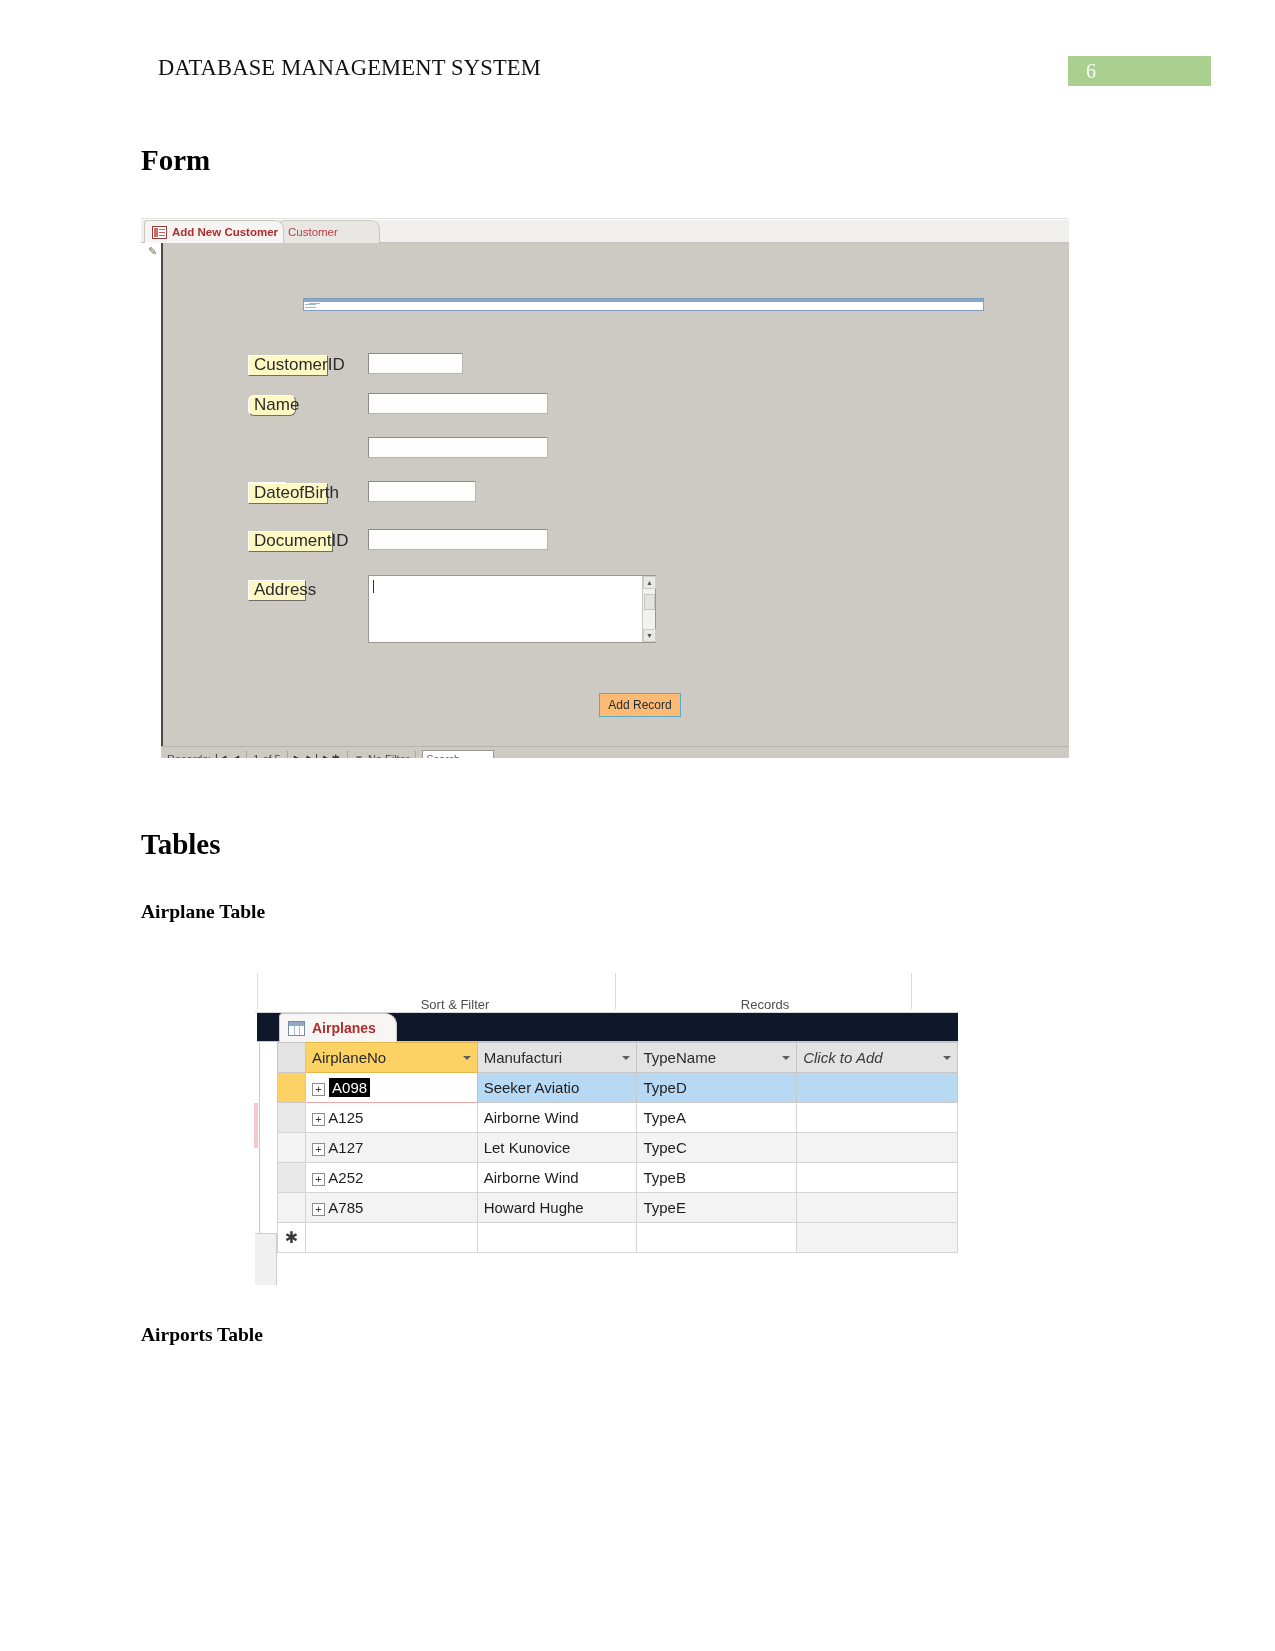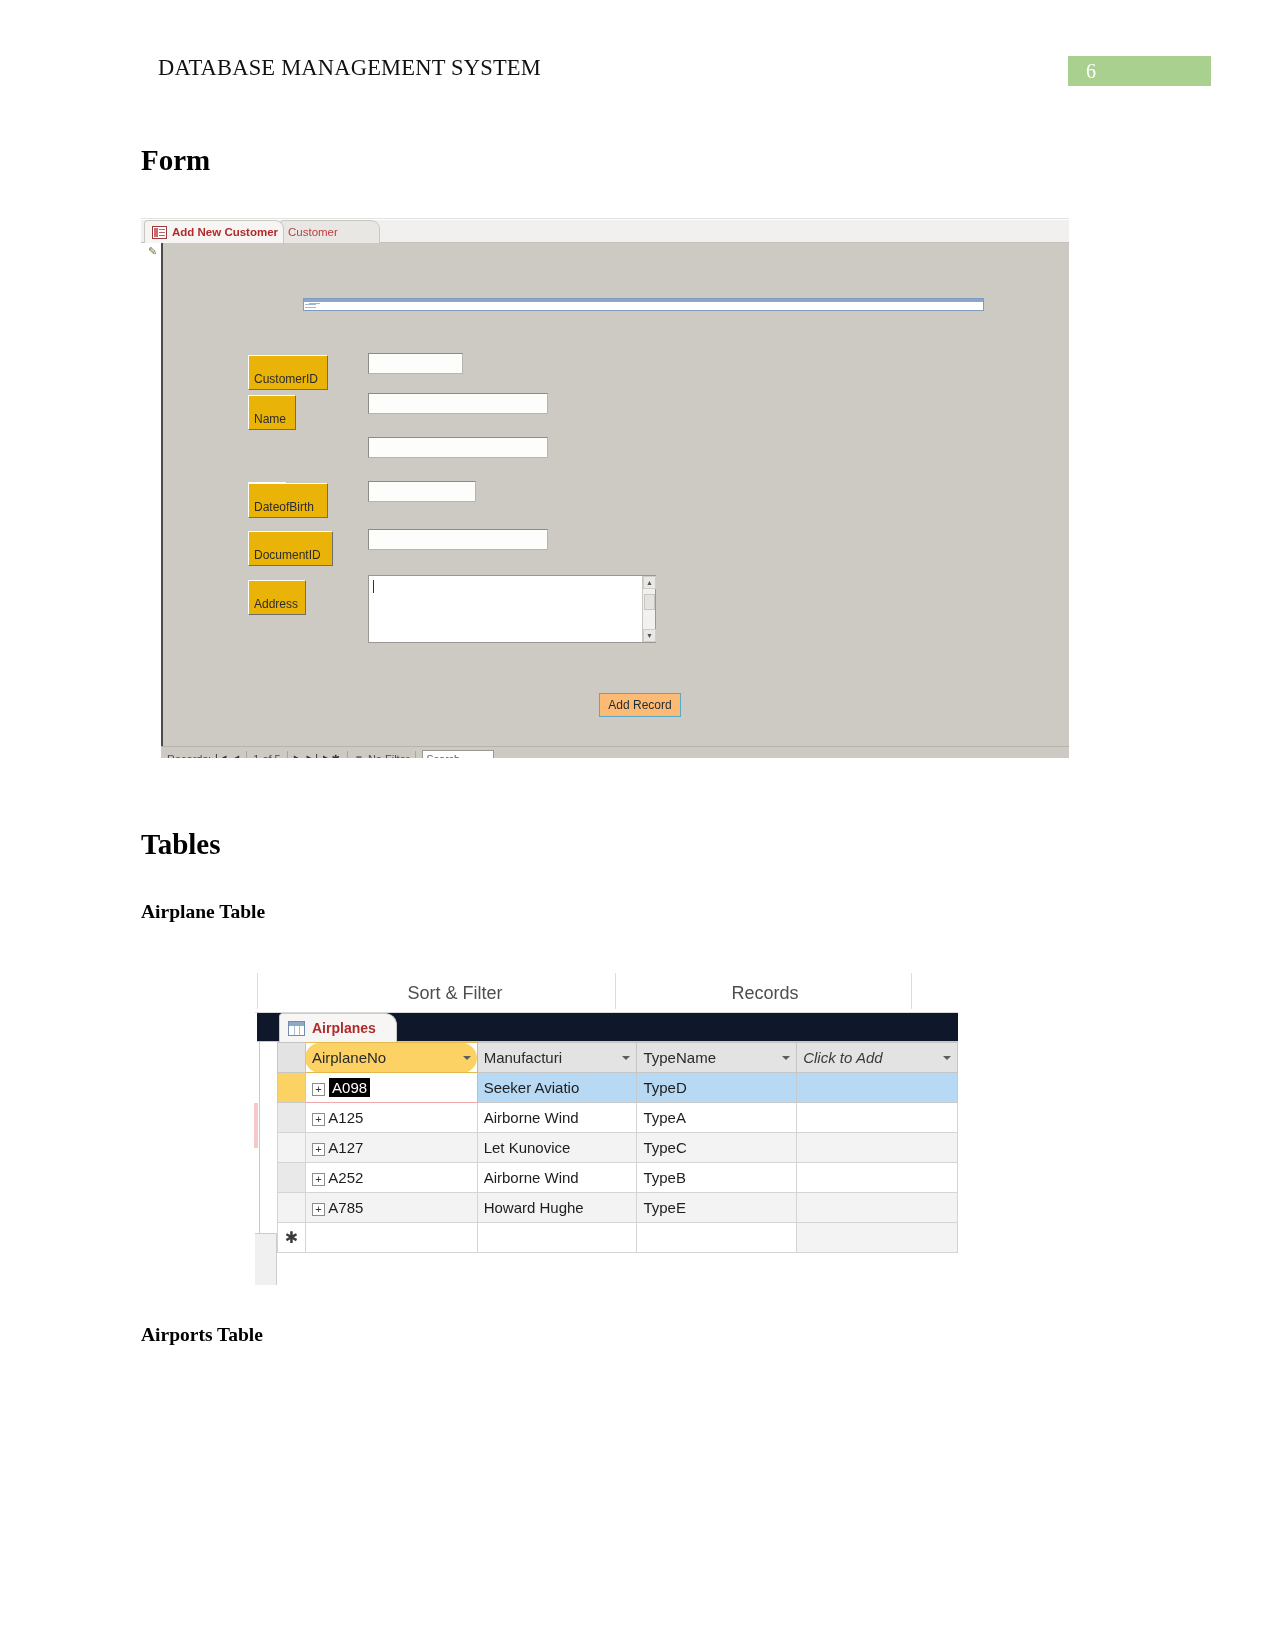--- a/index.html
+++ b/index.html
@@ -146,27 +146,27 @@
     font-size: 11px; color:#6d7a3a;
   }
   .form-left-gutter {
     position:absolute; left:0; top:25px; width:20px; height:503px;
     background:#ffffff;
   }
 
   .field-row { position: absolute; }
   .field-label {
     position: absolute;
-    background: #eab308;
+    background: #fef9c3;
     border: 1px solid #ffffff;
     border-right-color: #6f6d69;
     border-bottom-color: #6f6d69;
-    font-size: 12px;
+    font-size: 17px;
     color: #2c2c2c;
-    padding: 16px 5px 3px 5px;
+    padding: 2px 5px 3px 5px;
     white-space: nowrap;
     line-height: 14px;
   }
   .field-input {
     position: absolute;
     background: #fdfdfb;
     border: 1px solid #b8b5b0;
     border-top-color: #8e8b86;
     border-left-color: #8e8b86;
     height: 21px;
@@ -239,22 +239,22 @@
     left: 255px; top: 965px;
     width: 703px; height: 320px;
     background: #ffffff;
     font-family: "Liberation Sans", sans-serif;
   }
   .ribbon-groups {
     position:absolute; left:0; top:6px; width:703px; height:42px;
     border-bottom:1px solid #d8d8d8;
   }
   .rg-label {
-    position:absolute; top:12px;
-    font-size: 18px; color: #4e4e4e;
+    position:absolute; top:26px;
+    font-size: 13px; color: #4e4e4e;
     text-align:center; white-space:nowrap;
   }
   .rg-sep {
     position:absolute; top:2px; width:1px; height:36px; background:#dcdcdc;
   }
   #rg-sep-1 { left:2px; }
   #rg-sep-2 { left:360px; }
   #rg-sep-3 { left:656px; }
   #rg-sort-filter { left: 60px; width: 280px; }
   #rg-records { left: 380px; width: 260px; }
@@ -321,21 +321,21 @@
     padding-right: 20px;
   }
   .grid th.sorted { background: #fcd265; border-color:#e3b94e; }
   .grid th.addcol { font-style: italic; color:#3a3a3a; }
   .th-caret {
     position:absolute; right:6px; top:50%; transform:translateY(-50%);
     width:0;height:0;border-left:4px solid transparent;border-right:4px solid transparent;
     border-top:4px solid #5d5d5d;
   }
   .col-sel { width: 28px; padding:0 !important; background:#e9e9e9; border-color:#d4d4d4;}
-  .col-no   { width: 172px; border-radius: 15px; }
+  .col-no   { width: 172px; }
   .col-manu { width: 160px; }
   .col-type { width: 160px; }
   .col-add  { width: 161px; }
 
   .grid tr.row-alt td { background: #f3f3f3; }
   .grid tr.row-sel td { background: #b7d9f4; border-color:#c9c9c9; }
   .grid tr.row-sel td.selcell { background:#fcd265; }
   .grid tr.row-sel td.editcell { background:#ffffff; border:1px solid #f2a9a9; }
 
   td.selcell { background:#e9e9e9; text-align:center; padding:0 !important; }
@@ -394,21 +394,21 @@
   <div class="form-margin-mark">✎</div>
 
   <div class="form-canvas">
 
     <div class="field-row">
       <div class="field-label" style="left:85px; top:112px; width:80px;">CustomerID</div>
       <input class="field-input" style="left: 205px; top: 110px; width: 95px;" value="">
     </div>
 
     <div class="field-row">
-      <div class="field-label" style="left:85px; top:152px; width:48px;">Name</div>
+      <div class="field-label" style="left:85px; top:152px; width:48px;border-radius:6px;">Name</div>
       <input class="field-input" style="left: 205px; top: 150px; width: 180px;" value="">
     </div>
 
     <div class="field-row">
       <div class="field-label" style="left:85px; top:196px; width:39px;margin-top:43px;">Title</div>
       <input class="field-input" style="left: 205px; top: 194px; width: 180px;" value="">
     </div>
 
     <div class="field-row">
       <div class="field-label" style="left:85px; top:240px; width:80px;">DateofBirth</div>

